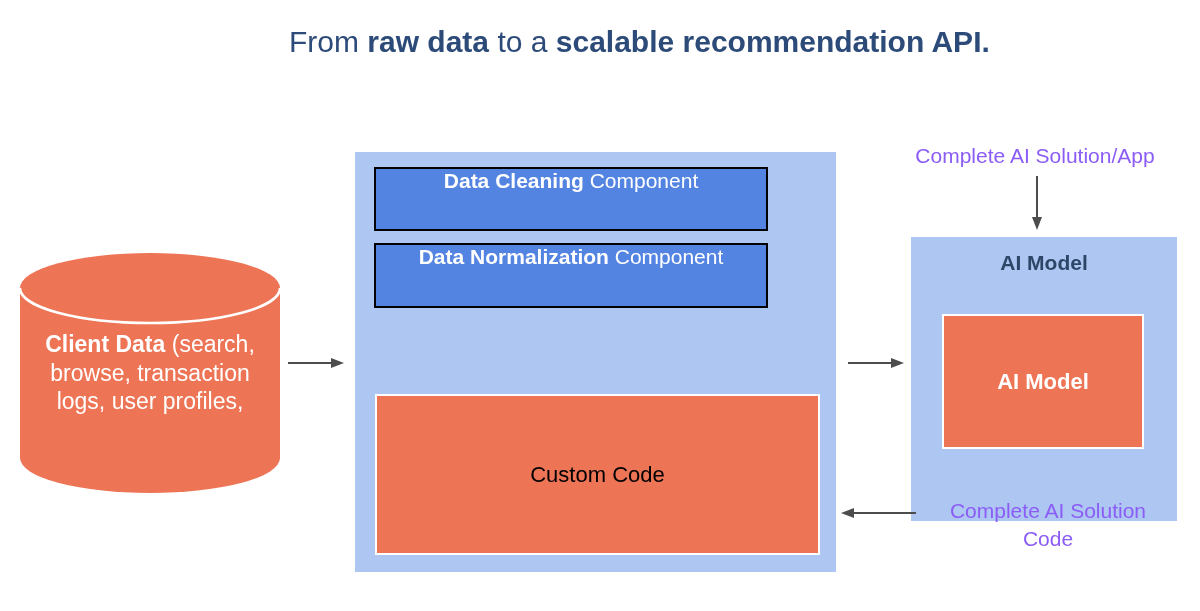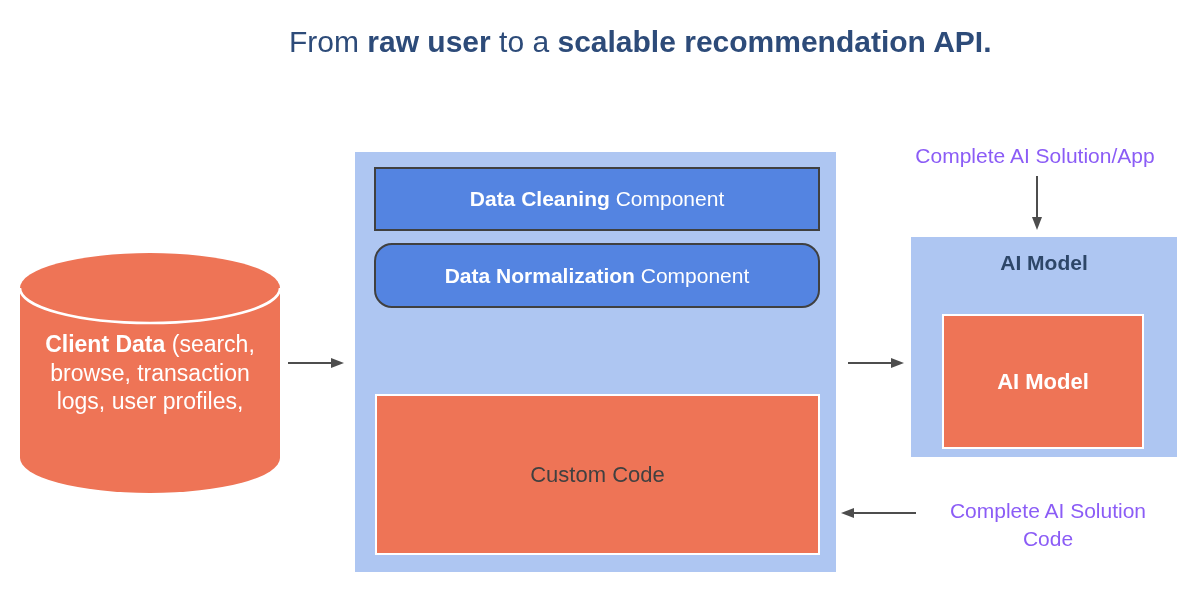--- a/index.html
+++ b/index.html
@@ -33,48 +33,48 @@
   }
 
   
   .pipeline {
     left: 355px; top: 152px;
     width: 481px; height: 420px;
     background: #aec6f2;
   }
   .comp-bar {
     position: absolute;
-    left: 19px; width: 446px;
+    left: 19px; width: 394px;
     background: #5484e1;
-    border: 2px solid #404040;
+    border: 2px solid #000000;
     box-sizing: border-box;
-    display: flex; align-items: center; justify-content: center;
+    display: flex; justify-content: center;
     color: #ffffff;
     font-size: 21px;
     white-space: nowrap;
   }
   .comp-bar.c0 { top: 15px;  height: 64px; }
-  .comp-bar.c1 { top: 91px;  height: 65px; border-radius: 18px; }
+  .comp-bar.c1 { top: 91px;  height: 65px; }
   .comp-bar.c2 { top: 166px; height: 65px; }
   .custom-code {
     position: absolute;
     left: 20px; top: 242px;
     width: 445px; height: 161px;
     background: #ee7456;
     border: 2px solid #ffffff;
     box-sizing: border-box;
     display: flex; align-items: center; justify-content: center;
-    color: #404040;
+    color: #000000;
     font-size: 22px;
   }
 
   
   .deploy {
     left: 911px; top: 237px;
-    width: 266px; height: 220px;
+    width: 266px; height: 284px;
     background: #aec6f2;
   }
   .deploy-title {
     position: absolute;
     left: 0; top: 12px; width: 100%;
     text-align: center;
     color: #2d4668;
     font-size: 21px;
     line-height: 27px;
   }
@@ -102,21 +102,21 @@
   .ann-bottom { left: 920px; top: 497px; width: 256px; }
 
   svg { display: block; }
 </style>
 </head>
 <body>
 
 <div class="stage">
 
   <div class="abs title">
-    <span>From </span><span class="b">raw user</span><span> to a </span><span class="b">scalable recommendation API.</span>
+    <span>From </span><span class="b">raw data</span><span> to a </span><span class="b">scalable recommendation API.</span>
   </div>
 
   <svg class="abs" style="left:20px; top:253px;" width="260" height="240" viewBox="0 0 260 240">
     <ellipse cx="130" cy="205" rx="130" ry="35" fill="#ee7456"></ellipse>
     <rect x="0" y="35" width="260" height="170" fill="#ee7456"></rect>
     <ellipse cx="130" cy="35" rx="130" ry="35" fill="#ee7456"></ellipse>
     <path d="M 0 35 A 130 35 0 0 0 260 35" fill="none" stroke="#ffffff" stroke-width="2.5"></path>
   </svg>
   <div class="abs cyl-text">
     <div><span class="b">Client Data</span><span> (search,</span></div>

